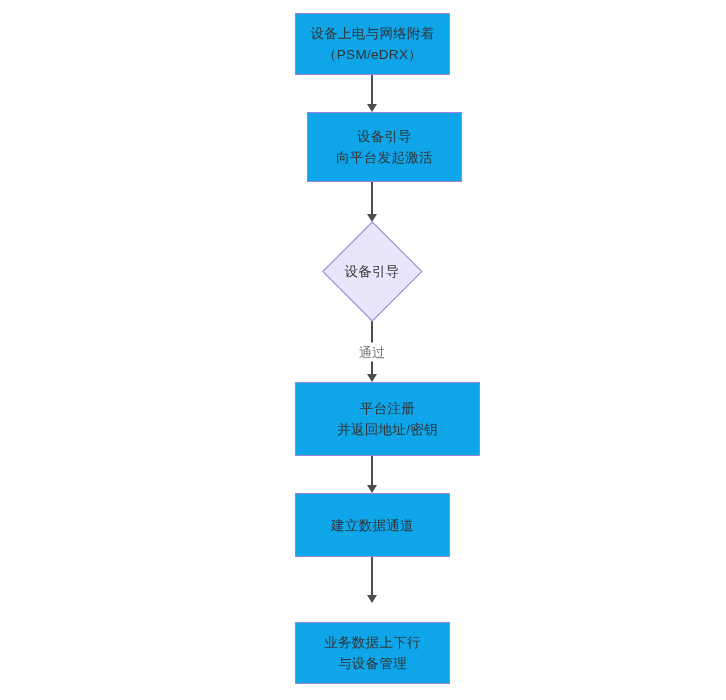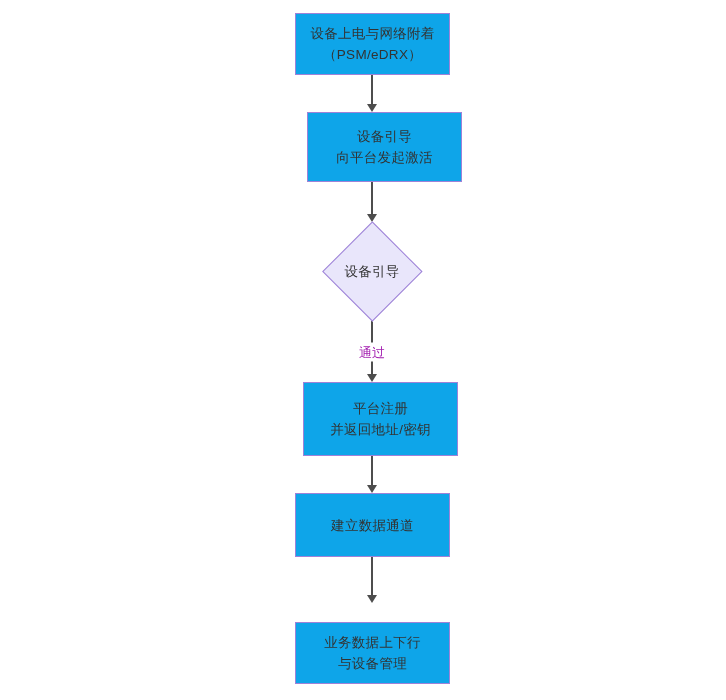--- a/index.html
+++ b/index.html
@@ -79,21 +79,21 @@
     height: 0;
     margin-left: -5px;
     border-left: 5px solid transparent;
     border-right: 5px solid transparent;
     border-top: 8px solid #4d4d4d;
   }
   .edge-label {
     position: absolute;
     transform: translate(-50%, -50%);
     background: #ffffff;
-    color: #a21caf;
+    color: #737373;
     font-size: 13px;
     line-height: 17px;
     padding: 1px 3px;
     white-space: nowrap;
   }
 </style>
 </head>
 <body>
 
 <div id="canvas">
@@ -123,21 +123,21 @@
   <div class="node process" style="left:307px; top:112px; width:155px; height:70px;">
     <span class="node-line">设备引导</span>
     <span class="node-line">向平台发起激活</span>
   </div>
 
   <div class="node decision" style="left:322px; top:222px; width:100px; height:98px;">
     <div class="diamond-shape"></div>
     <span class="diamond-label">设备引导</span>
   </div>
 
-  <div class="node process" style="left:295px; top:382px; width:155px; height:74px;margin-left:8px;">
+  <div class="node process" style="left:295px; top:382px; width:185px; height:74px;">
     <span class="node-line">平台注册</span>
     <span class="node-line">并返回地址/密钥</span>
   </div>
 
   <div class="node process" style="left:295px; top:493px; width:155px; height:64px;">
     <span class="node-line">建立数据通道</span>
   </div>
 
   <div class="node process" style="left:295px; top:622px; width:155px; height:62px;">
     <span class="node-line">业务数据上下行</span>

